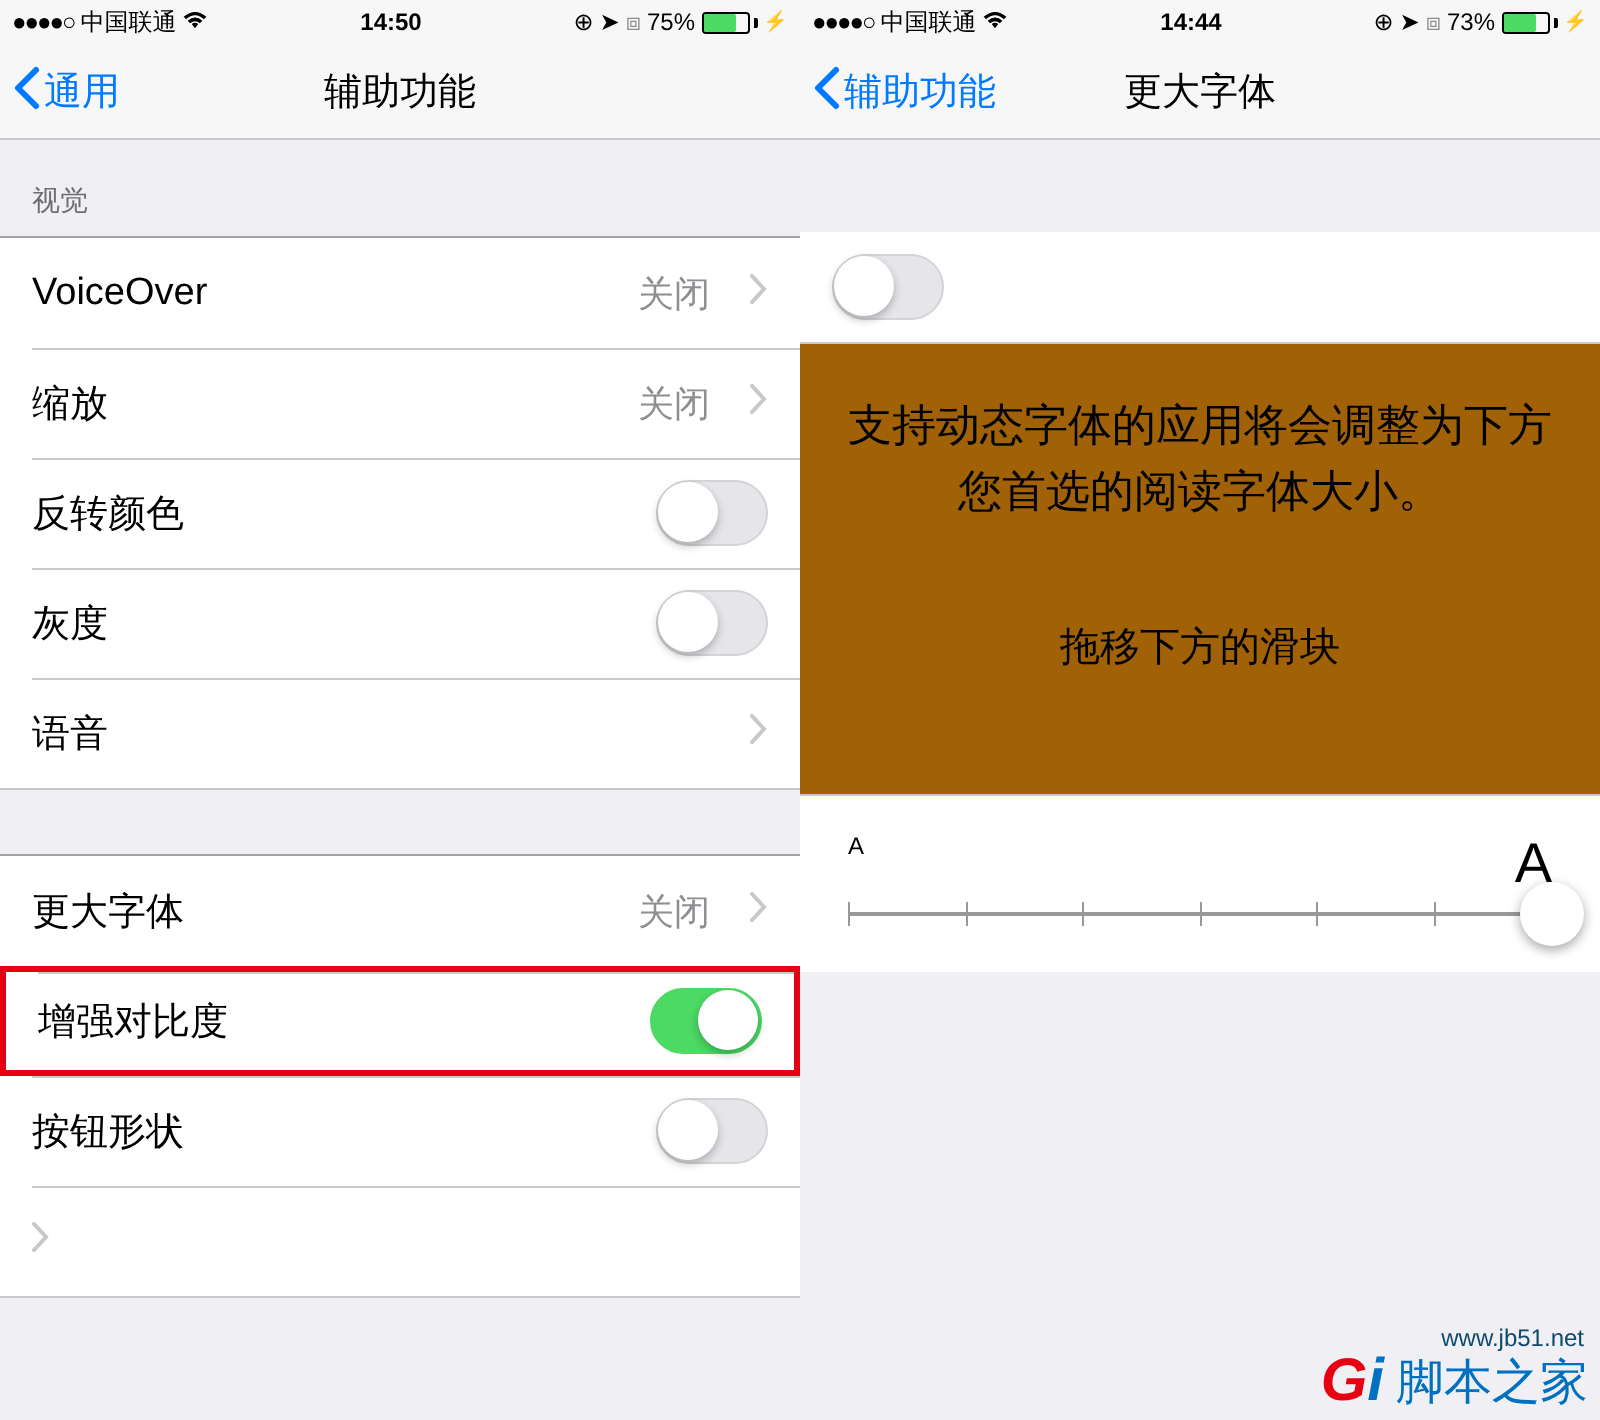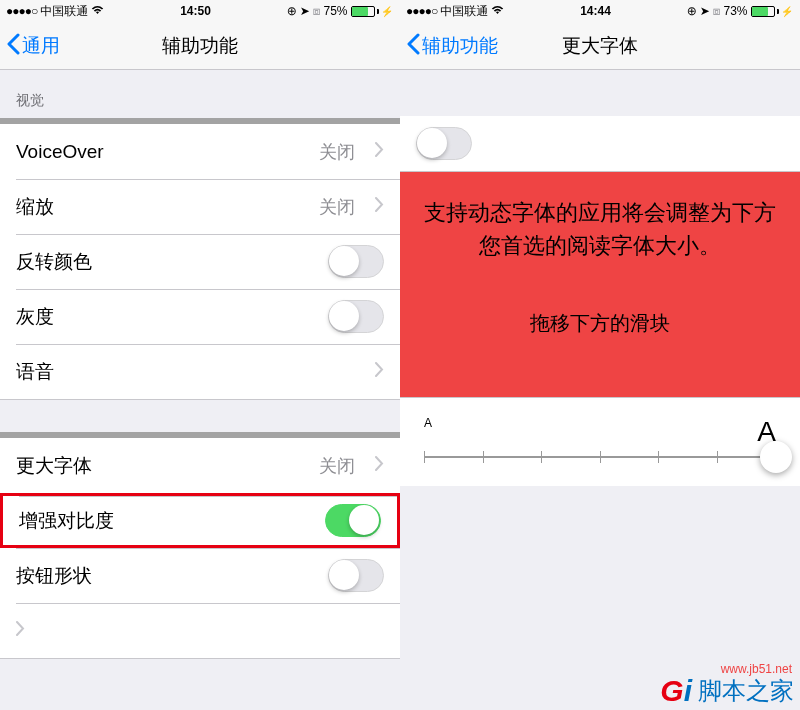--- a/index.html
+++ b/index.html
@@ -14,21 +14,21 @@
     .batt-body { width: 24px; height: 11px; border: 1px solid #000; border-radius: 2px; position: relative; }
     .batt-fill { height: 100%; background: #4cd964; border-radius: 1px; }
     .batt-cap { width: 2px; height: 5px; background: #000; border-radius: 0 1px 1px 0; }
 
     .nav-bar { height: 48px; display: flex; align-items: center; background: #f7f7f7; border-bottom: 1px solid #c8c7cc; position: relative; }
     .back-btn { display: flex; color: #007aff; font-size: 19px; padding-left: 6px; }
     .back-btn svg { width: 14px; height: 22px; margin-right: 2px; }
     .nav-title { position: absolute; left: 50%; top: 50%; transform: translate(-50%, -50%); font-size: 19px; font-weight: 500; }
 
     .section-header { padding: 22px 16px 8px; font-size: 14px; color: #6d6d72; }
-    .cell-group { background: #fff; border-top: 6px solid #a3a3a3; border-bottom: 1px solid #c8c7cc; }
+    .cell-group { background: #fff; border-top: 1px solid #a3a3a3; border-bottom: 1px solid #c8c7cc; }
     .cell { display: flex; align-items: center; justify-content: space-between; height: 55px; padding: 0 16px; position: relative; }
     .cell + .cell::before { content: ''; position: absolute; left: 16px; right: 0; top: 0; height: 1px; background: #c8c7cc; }
     .cell-label { font-size: 19px; color: #000; }
     .cell-right { display: flex; align-items: center; gap: 20px; }
     .cell-value { font-size: 18px; color: #8e8e93; }
     .chevron svg { width: 9px; height: 15px; }
 
     .toggle { width: 56px; height: 33px; border-radius: 17px; position: relative; background: #e5e5ea; border: 1.5px solid #d4d4d6; }
     .toggle-on { background: #4cd964; border-color: #4cd964; }
     .toggle-knob { width: 30px; height: 30px; background: #fff; border-radius: 50%; position: absolute; top: 0; left: 0; box-shadow: 0 2px 4px rgba(0,0,0,.25); transition: left .2s; }
@@ -48,24 +48,24 @@
     .slider-track { position: relative; height: 2px; background: #999; margin-top: 8px; }
     .slider-ticks { position: absolute; top: -5px; width: 100%; display: flex; justify-content: space-between; }
     .tick { width: 1px; height: 12px; background: #999; }
     .slider-knob { position: absolute; top: -15px; width: 32px; height: 32px; background: #fff; border-radius: 50%; box-shadow: 0 2px 6px rgba(0,0,0,.35); }
 
     .watermark { position: absolute; right: 6px; bottom: 2px; display: flex; align-items: center; gap: 6px; }
     .watermark .logo { font-size: 30px; font-weight: 800; font-style: italic; margin-left: 14px; }
     .watermark .g { color: #e60012; }
     .watermark .i { color: #0070c0; }
     .watermark .txt { font-size: 24px; color: #0070c0; }
-    .watermark .url { position: absolute; right: 2px; top: -12px; font-size: 12px; color: #ef4444; text-align: right; }
+    .watermark .url { position: absolute; right: 2px; top: -12px; font-size: 12px; color: #0c4a6e; text-align: right; }
 
     .second .cell-group { border-top: none; margin-top: 46px; }
-    .white-block { background:#ef4444; }
+    .white-block { background:#a16207; }
   </style>
 </head>
 <body>
 
 <div class="panel">
   <div class="status-bar">
     <div class="sb-left">
       <span class="dots">●●●●○</span>
       <span>中国联通</span>
       <span class="wifi-icon"><svg viewBox="0 0 16 12">

